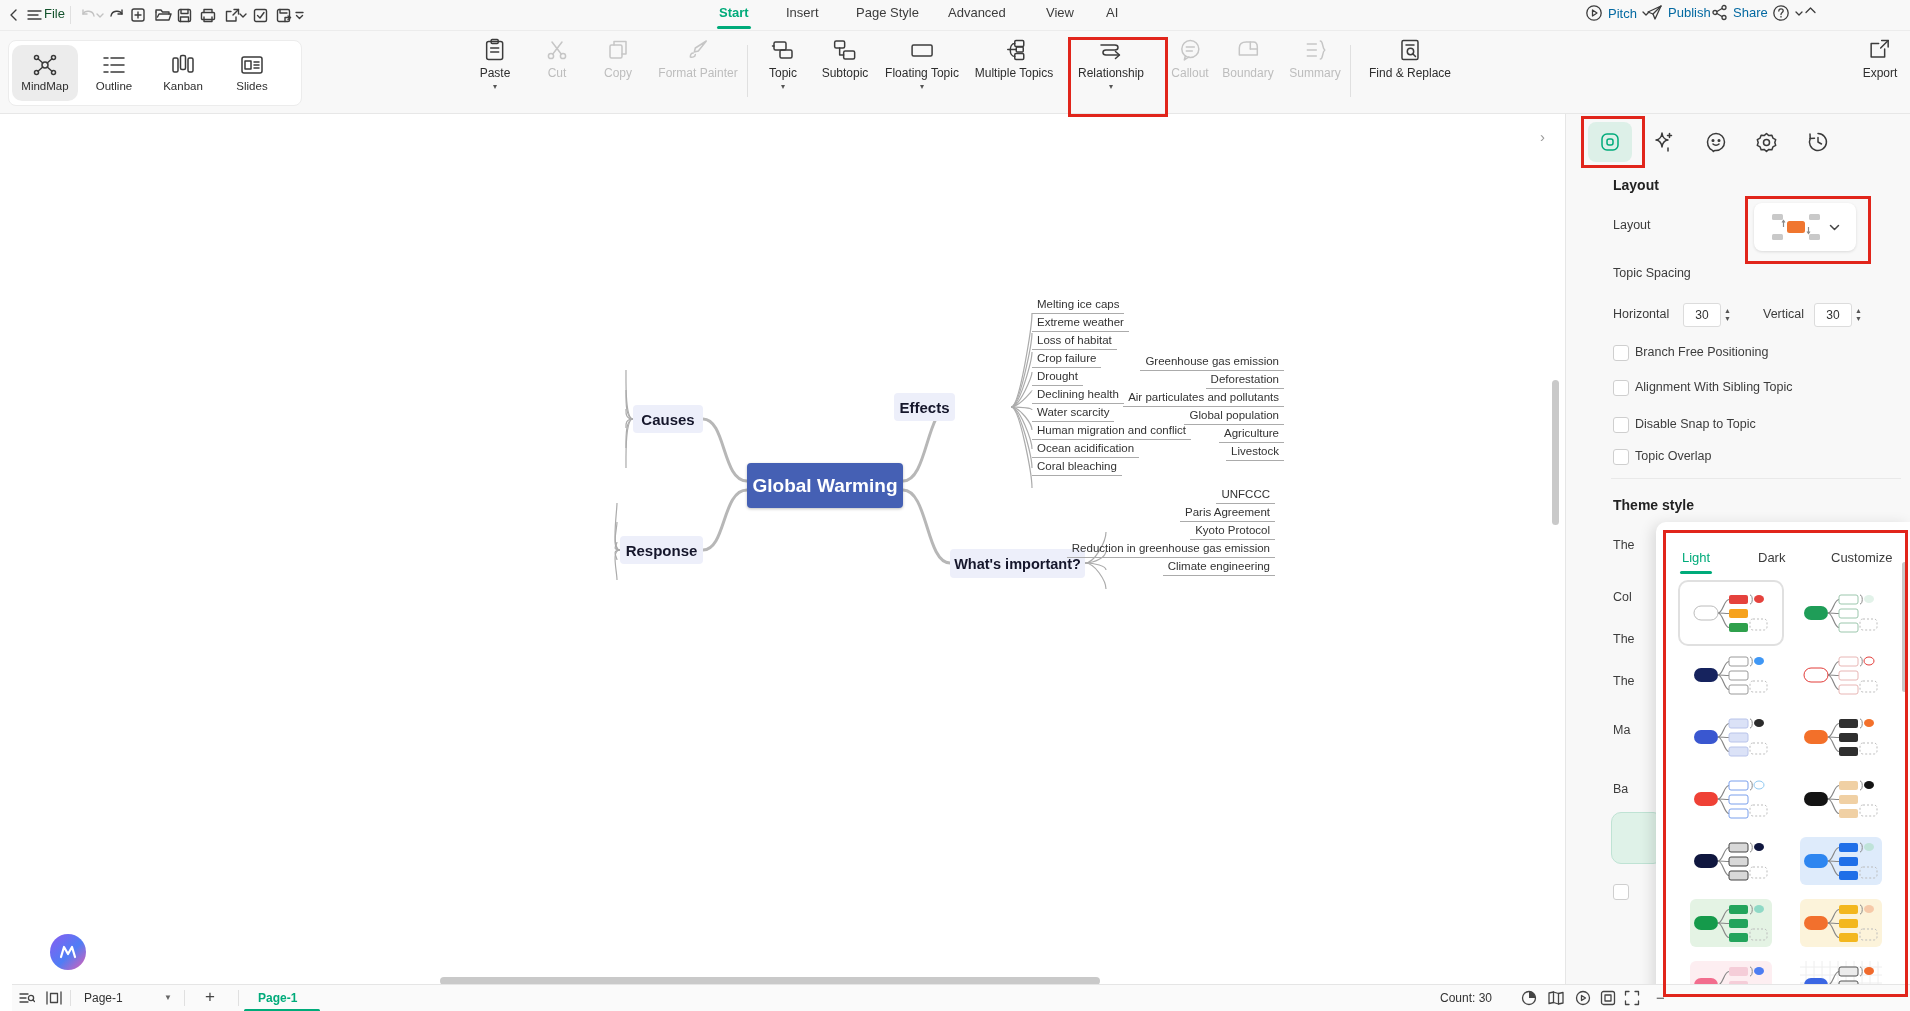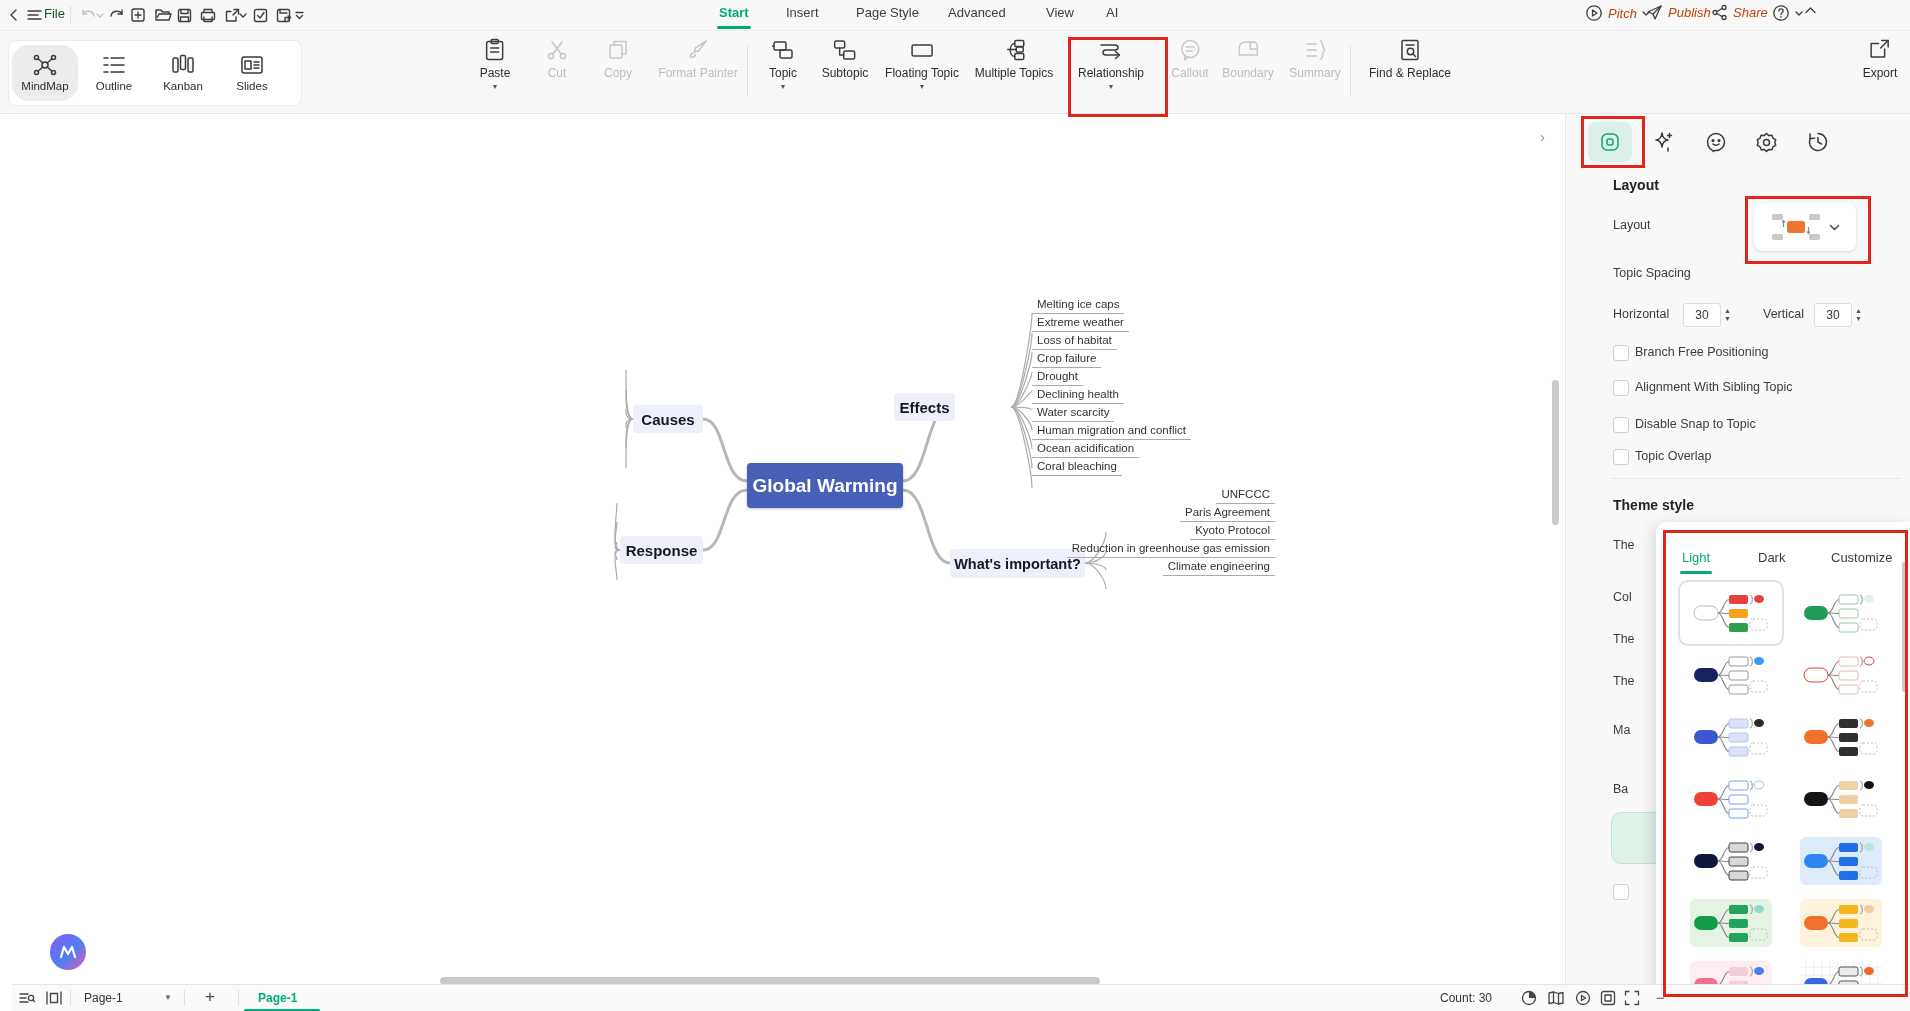--- a/index.html
+++ b/index.html
@@ -8,26 +8,26 @@
        background:#fff;color:#2b2b2b;-webkit-font-smoothing:antialiased;}
   .abs{position:absolute;}
   
   #menubar{left:0;top:0;width:1910px;height:30px;background:#f8f8f8;border-bottom:1px solid #ececec;}
   .mico{position:absolute;top:5px;width:20px;height:20px;display:flex;align-items:center;justify-content:center;}
   .mico svg{stroke:#3d3d3d;fill:none;stroke-width:1.4;stroke-linecap:round;stroke-linejoin:round;}
   .mico.dis svg{stroke:#c3c3c3;}
   .vsep{position:absolute;width:1px;background:#e0e0e0;}
   .tab{position:absolute;top:5px;font-size:13px;color:#3c3c3c;cursor:pointer;}
   .tab.active{color:#00ab7a;font-weight:bold;}
-  .tr-btn{position:absolute;top:4px;display:flex;align-items:center;gap:5px;font-size:13px;color:#c2410c;font-style:italic;}
+  .tr-btn{position:absolute;top:4px;display:flex;align-items:center;gap:5px;font-size:13px;color:#0369a1;}
   .tr-btn svg{stroke:#3d3d3d;fill:none;stroke-width:1.3;stroke-linecap:round;stroke-linejoin:round;}
   
   #toolbar{left:0;top:31px;width:1910px;height:82px;background:#f8f8f8;border-bottom:1px solid #e7e7e7;}
   #viewgroup{position:absolute;left:8px;top:9px;width:292px;height:64px;background:#fff;border:1px solid #ececec;border-radius:8px;display:flex;align-items:center;}
-  .vtile{width:66px;height:56px;margin-left:3px;border-radius:17px;display:flex;flex-direction:column;align-items:center;justify-content:center;gap:4px;font-size:11.5px;color:#2e2e2e;}
+  .vtile{width:66px;height:56px;margin-left:3px;border-radius:10px;display:flex;flex-direction:column;align-items:center;justify-content:center;gap:4px;font-size:11.5px;color:#2e2e2e;}
   .vtile.sel{background:#ececec;}
   .vtile svg{stroke:#3a3a3a;fill:none;stroke-width:1.5;stroke-linecap:round;stroke-linejoin:round;}
   .tbtn{position:absolute;top:7px;transform:translateX(-50%);display:flex;flex-direction:column;align-items:center;gap:4px;font-size:12px;color:#2e2e2e;white-space:nowrap;text-align:right;}
   .tbtn svg{stroke:#3c3c3c;fill:none;stroke-width:1.5;stroke-linecap:round;stroke-linejoin:round;}
   .tbtn.dis{color:#bdbdbd;}
   .tbtn.dis svg{stroke:#c6c6c6;}
   .ddn{font-size:8px;color:#555;line-height:6px;}
   
   #canvas{left:0;top:114px;width:1565px;height:870px;background:#ffffff;}
   .topic{position:absolute;background:#edeffa;border-radius:4px;display:flex;align-items:center;justify-content:center;font-weight:bold;font-size:15px;color:#15162b;}
@@ -418,20 +418,28 @@
       <path d="M1085,563 C1095,563 1106,581 1106,589"></path>
     </g>
   </svg>
 
   <div id="centerTopic" class="topic" style="left:747px;top:349px;width:156px;height:45px">Global Warming</div>
   <div class="topic" style="left:633px;top:291px;width:70px;height:28px">Causes</div>
   <div class="topic" style="left:894px;top:279px;width:61px;height:28px">Effects</div>
   <div class="topic" style="left:620px;top:422px;width:83px;height:28px">Response</div>
   <div class="topic" style="left:950px;top:435px;width:135px;height:29px;font-size:14.5px">What's important?</div>
 
+  <div class="kidcol right" style="right:281px;top:240px">
+      <div class="kid">Greenhouse gas emission</div>
+      <div class="kid">Deforestation</div>
+      <div class="kid">Air particulates and pollutants</div>
+      <div class="kid">Global population</div>
+      <div class="kid">Agriculture</div>
+      <div class="kid">Livestock</div>
+    </div>
   <div class="kidcol left" style="left:1032px;top:183px">
       <div class="kid">Melting ice caps</div>
       <div class="kid">Extreme weather</div>
       <div class="kid">Loss of habitat</div>
       <div class="kid">Crop failure</div>
       <div class="kid">Drought</div>
       <div class="kid">Declining health</div>
       <div class="kid">Water scarcity</div>
       <div class="kid">Human migration and conflict</div>
       <div class="kid">Ocean acidification</div>

